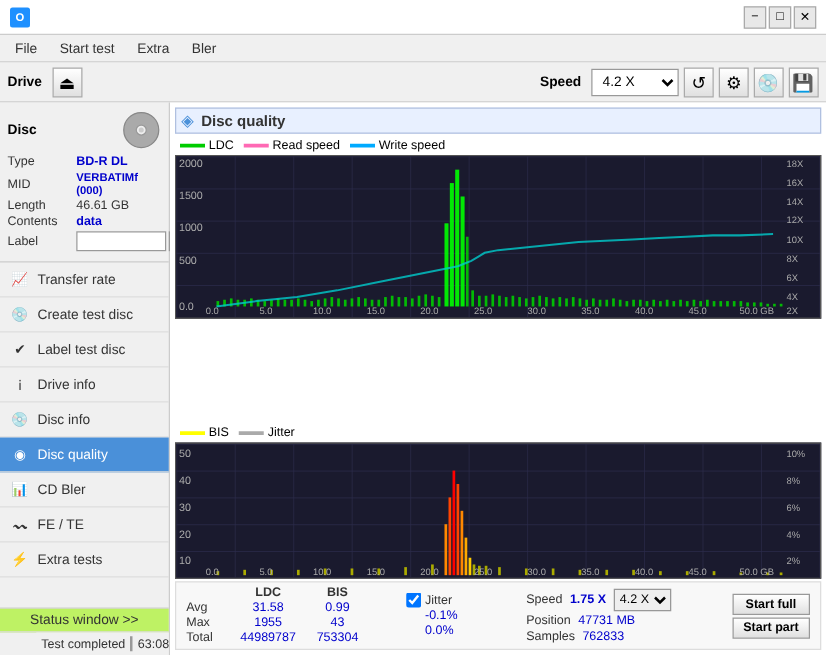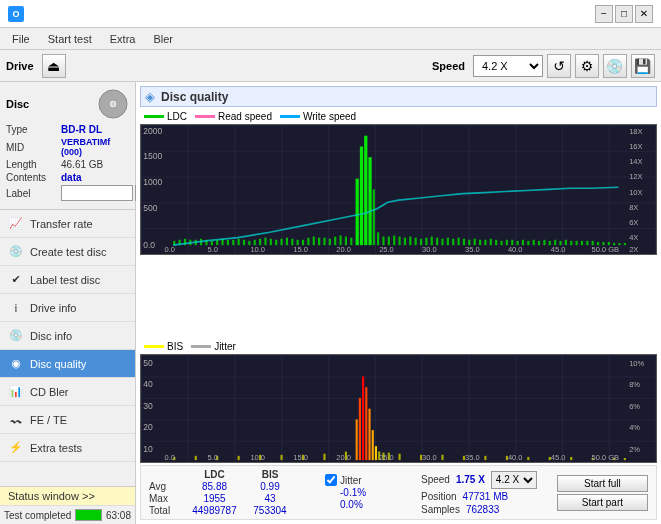--- a/index.html
+++ b/index.html
@@ -41,42 +41,42 @@
     .label-btn { width: 16px; height: 16px; border: 1px solid #999; background: #e8e8e8; cursor: pointer; font-size: 9px; display: flex; align-items: center; justify-content: center; margin-left: 2px; }
 
     
     .nav-items { flex: 1; display: flex; flex-direction: column; }
     .nav-item { height: 28px; display: flex; align-items: center; padding: 0 8px; gap: 6px; cursor: pointer; font-size: 11px; color: #333; border-bottom: 1px solid #ddd; }
     .nav-item.active { background: #4a90d9; color: white; }
     .nav-item-icon { width: 16px; height: 16px; display: flex; align-items: center; justify-content: center; font-size: 11px; flex-shrink: 0; }
 
     
     .status-bar { height: 38px; border-top: 1px solid #ccc; display: flex; flex-direction: column; }
-    .status-window-btn { height: 20px; display: flex; align-items: center; padding: 0 8px; gap: 4px; cursor: pointer; font-size: 11px; color: #333; border-bottom: 1px solid #ddd; background: #fef9c3; }
-    .status-progress-area { height: 18px; display: flex; align-items: center; padding: 0 4px; gap: 4px; background: #f0f0f0; }
+    .status-window-btn { height: 20px; display: flex; align-items: center; padding: 0 8px; gap: 4px; cursor: pointer; font-size: 11px; color: #333; border-bottom: 1px solid #ddd; background: #bef264; justify-content: center; }
+    .status-progress-area { height: 18px; display: flex; align-items: center; padding: 0 4px; gap: 4px; background: #f0f0f0; margin-left: 29px; }
     .status-text { font-size: 10px; color: #333; white-space: nowrap; }
     .progress-bar-container { flex: 1; height: 12px; background: white; border: 1px solid #999; }
     .progress-bar-fill { height: 100%; background: #00cc00; }
     .progress-time { font-size: 10px; color: #333; white-space: nowrap; }
 
     
     .right-panel { flex: 1; background: white; display: flex; flex-direction: column; padding: 4px; gap: 2px; overflow: hidden; }
     .chart-header { display: flex; align-items: center; gap: 6px; padding: 2px 4px; background: #e8f0ff; border: 1px solid #b0c0e0; }
     .chart-header-icon { color: #4a90d9; font-size: 13px; }
     .chart-title { font-size: 12px; font-weight: bold; color: #333; }
 
     
     .legend { display: flex; align-items: center; gap: 8px; padding: 2px 4px; font-size: 10px; }
     .legend-item { display: flex; align-items: center; gap: 3px; }
     .legend-color { width: 20px; height: 3px; }
 
     
     .stats-row { background: #f8f8f8; border: 1px solid #ddd; padding: 3px 8px; display: flex; align-items: center; gap: 16px; font-size: 10px; }
     .start-buttons { display: flex; flex-direction: column; gap: 2px; }
-    .start-btn { padding: 2px 24px; font-size: 10px; background: linear-gradient(to bottom, #fff, #e0e0e0); border: 1px solid #999; cursor: pointer; white-space: nowrap; }
+    .start-btn { padding: 2px 8px; font-size: 10px; background: linear-gradient(to bottom, #fff, #e0e0e0); border: 1px solid #999; cursor: pointer; white-space: nowrap; font-weight: bold; }
 
     
     .chart-svg { width: 100%; display: block; }
   </style>
 </head>
 <body>
 
 <div class="titlebar">
   <div class="titlebar-left">
     <div class="titlebar-icon">
@@ -451,21 +451,21 @@
     <div class="stats-row">
 
       <div style="display:flex; flex-direction:column; gap:1px; font-size:10px; min-width:160px;">
         <div style="display:flex; gap:8px;">
           <span style="width:30px;"></span>
           <span style="width:55px; text-align:center; font-weight:bold; color:#333;">LDC</span>
           <span style="width:40px; text-align:center; font-weight:bold; color:#333;">BIS</span>
         </div>
         <div style="display:flex; gap:8px;">
           <span style="width:30px; color:#333;">Avg</span>
-          <span style="width:55px; text-align:center; color:#0000cc;">85.88</span>
+          <span style="width:55px; text-align:center; color:#0000cc;">31.58</span>
           <span style="width:40px; text-align:center; color:#0000cc;">0.99</span>
         </div>
         <div style="display:flex; gap:8px;">
           <span style="width:30px; color:#333;">Max</span>
           <span style="width:55px; text-align:center; color:#0000cc;">1955</span>
           <span style="width:40px; text-align:center; color:#0000cc;">43</span>
         </div>
         <div style="display:flex; gap:8px;">
           <span style="width:30px; color:#333;">Total</span>
           <span style="width:55px; text-align:center; color:#0000cc;">44989787</span>

